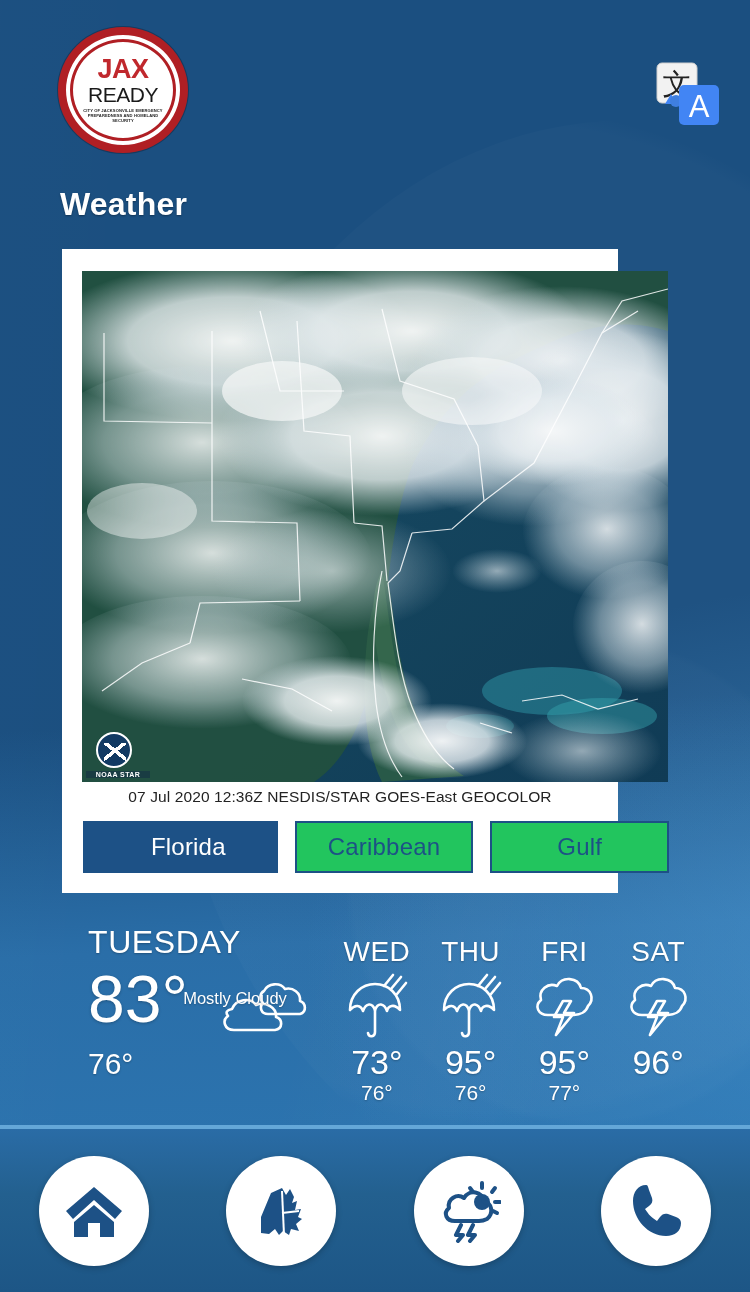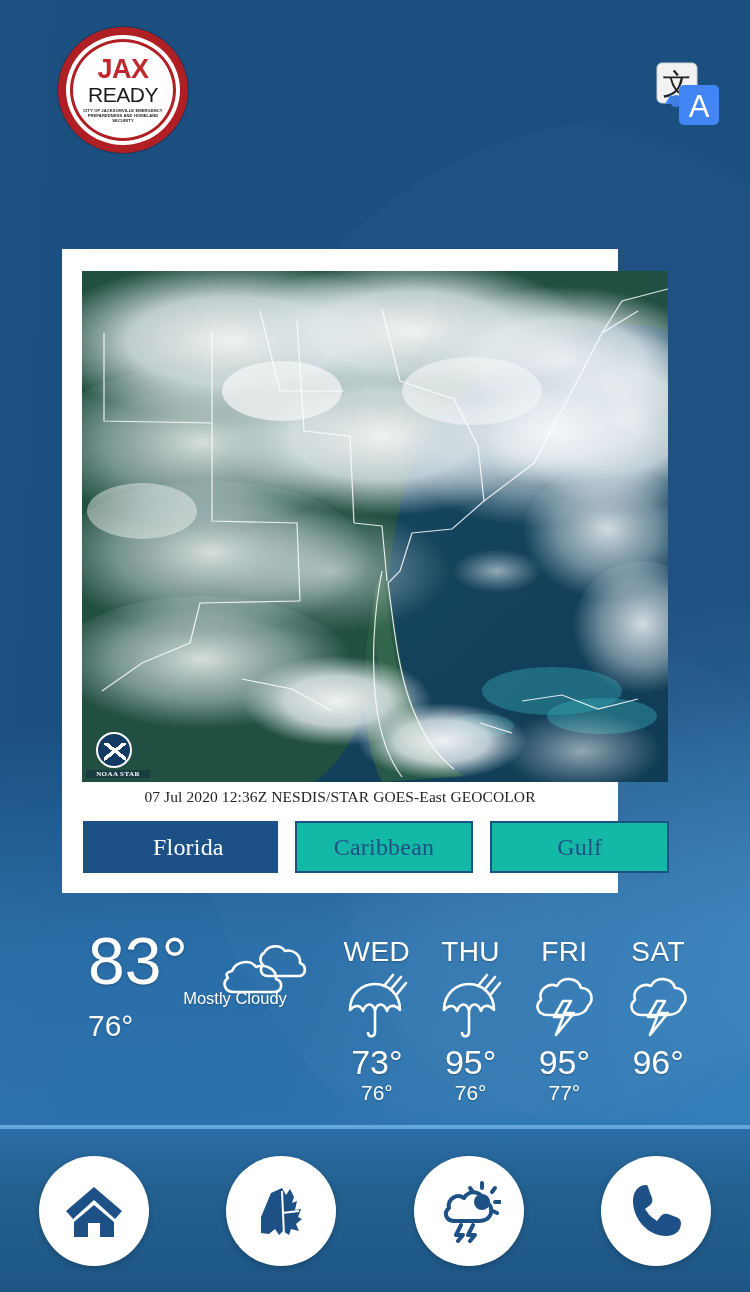--- a/index.html
+++ b/index.html
@@ -81,21 +81,20 @@
   .page-title{
     position:absolute; left:60px; top:186px;
     color:#fff; font-size:32px; font-weight:bold; letter-spacing:.2px;
     text-shadow:0 1px 2px rgba(0,0,0,.35);
   }
 
   
   .card{
     position:absolute; left:62px; top:249px; width:556px; height:644px;
     background:#fff;
-    font-family:Liberation Serif, serif;
   }
   .sat-wrap{
     position:absolute; left:20px; top:22px; width:586px; height:511px;
     overflow:hidden; background:#0c2433;
   }
   .sat-wrap svg{ display:block; width:100%; height:100%; }
   .noaa{
     position:absolute; left:4px; bottom:4px; width:64px; height:46px;
   }
   .noaa-circle{
@@ -117,21 +116,21 @@
     position:absolute; left:0; top:539px; width:100%; text-align:center;
     color:#232323; font-size:15.5px; letter-spacing:.1px;
   }
   .btn-row{
     position:absolute; left:21px; top:572px; width:586px;
     display:flex; gap:17px;
   }
   .btn{
     flex:1; height:52px; display:flex; align-items:center; justify-content:center;
     font-size:24px; letter-spacing:.2px; border:2px solid #1d5186;
-    background:#14b8a6; color:#1d5186; cursor:pointer;
+    background:#22c55e; color:#1d5186; cursor:pointer;
   }
   .btn.active{ background:#1d5186; color:#fff; border-color:#1d5186;padding-left:16px; }
 
   
   .forecast{
     position:absolute; left:0; top:905px; width:750px; height:218px;
   }
   .today{
     position:absolute; left:88px; top:18px; width:240px;
   }
@@ -237,20 +236,21 @@
         <rect x="3" y="3" width="40" height="40" rx="5" fill="#f2f2f2" stroke="#cfcfcf" stroke-width="1"></rect>
         <text x="23" y="34" font-size="29" text-anchor="middle" fill="#222" font-family="'DejaVu Sans', sans-serif">文</text>
         <path d="M17 34 l-6 10 l12 0 z" fill="#4285f4"></path>
         <circle cx="22" cy="41" r="6" fill="#3f7fe0"></circle>
         <rect x="25" y="25" width="40" height="40" rx="5" fill="#4285f4"></rect>
         <text x="45" y="57" font-size="31" text-anchor="middle" fill="#fff" font-family="'Liberation Sans', sans-serif">A</text>
       </svg>
     </div>
   </div>
 
+  <div class="page-title">Weather</div>
 
   <div class="card">
 
     <div class="sat-wrap">
       <svg viewBox="0 0 586 511" preserveAspectRatio="none">
         <defs>
           <linearGradient id="sea" x1="0" y1="0" x2="1" y2="1">
             <stop offset="0%" stop-color="#1d4f63"></stop>
             <stop offset="45%" stop-color="#15465f"></stop>
             <stop offset="100%" stop-color="#103b55"></stop>
@@ -340,20 +340,21 @@
     <div class="btn-row">
       <div class="btn active">Florida</div>
       <div class="btn">Caribbean</div>
       <div class="btn">Gulf</div>
     </div>
   </div>
 
   <div class="forecast">
 
     <div class="today">
+      <div class="today-day">TUESDAY</div>
       <div class="today-row">
         <div class="today-temp">83°</div>
         <div class="today-icon">
           <svg viewBox="0 0 92 62" width="92" height="62" fill="none" stroke="#ffffff" stroke-width="2.6" stroke-linejoin="round" stroke-linecap="round">
             <path d="M46 12 C50 4, 62 3, 67 10 C75 8, 83 14, 82 22 C88 24, 89 33, 82 35 L50 35 C43 35, 41 28, 45 24 C41 20, 42 14, 46 12 Z"></path>
             <path d="M14 30 C18 20, 32 18, 38 26 C48 22, 59 29, 58 38 C65 40, 65 50, 57 51 L16 51 C6 51, 4 41, 10 37 C7 33, 9 31, 14 30 Z"></path>
           </svg>
         </div>
       </div>
       <div class="today-low">76°</div>

